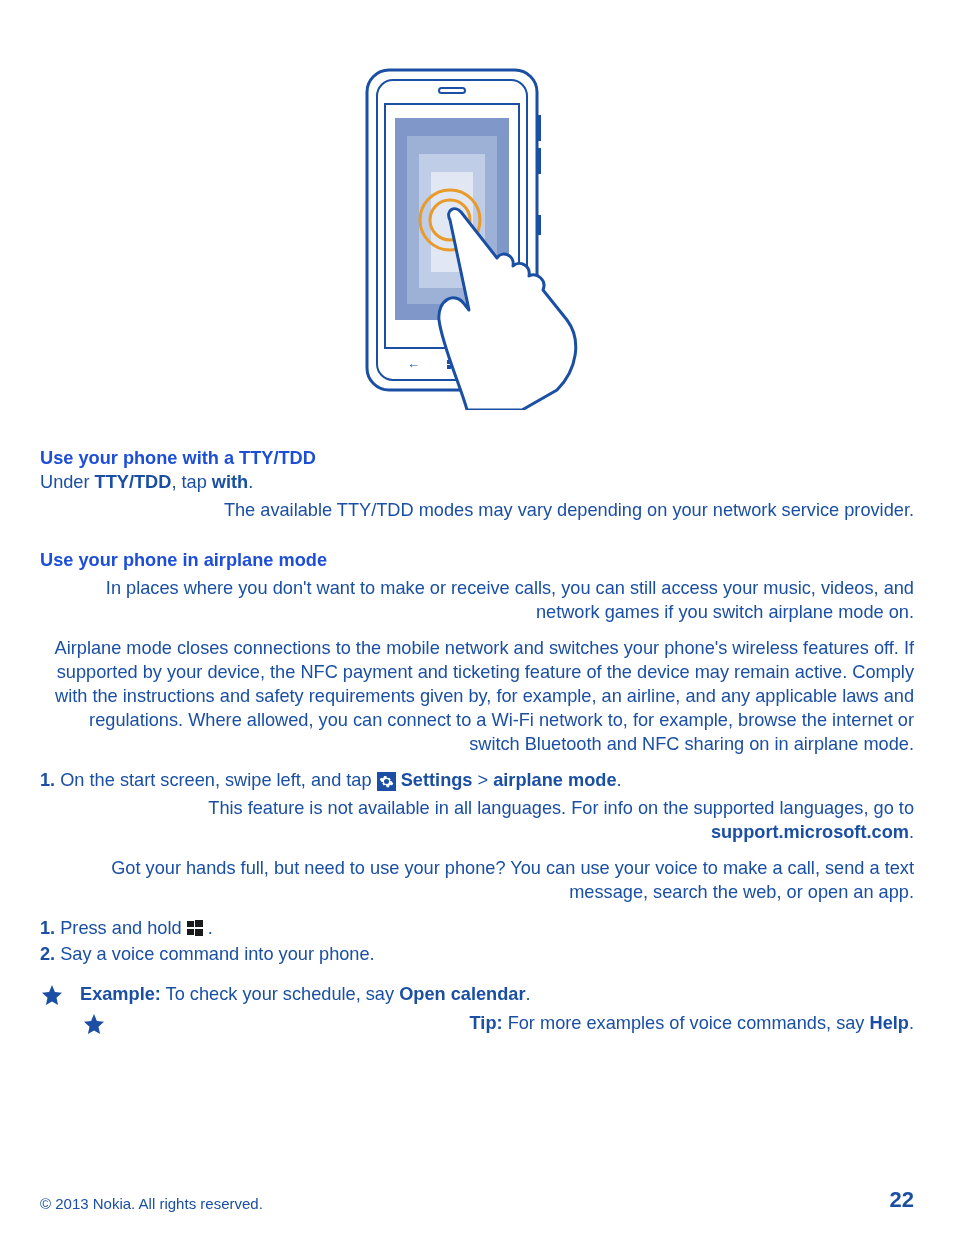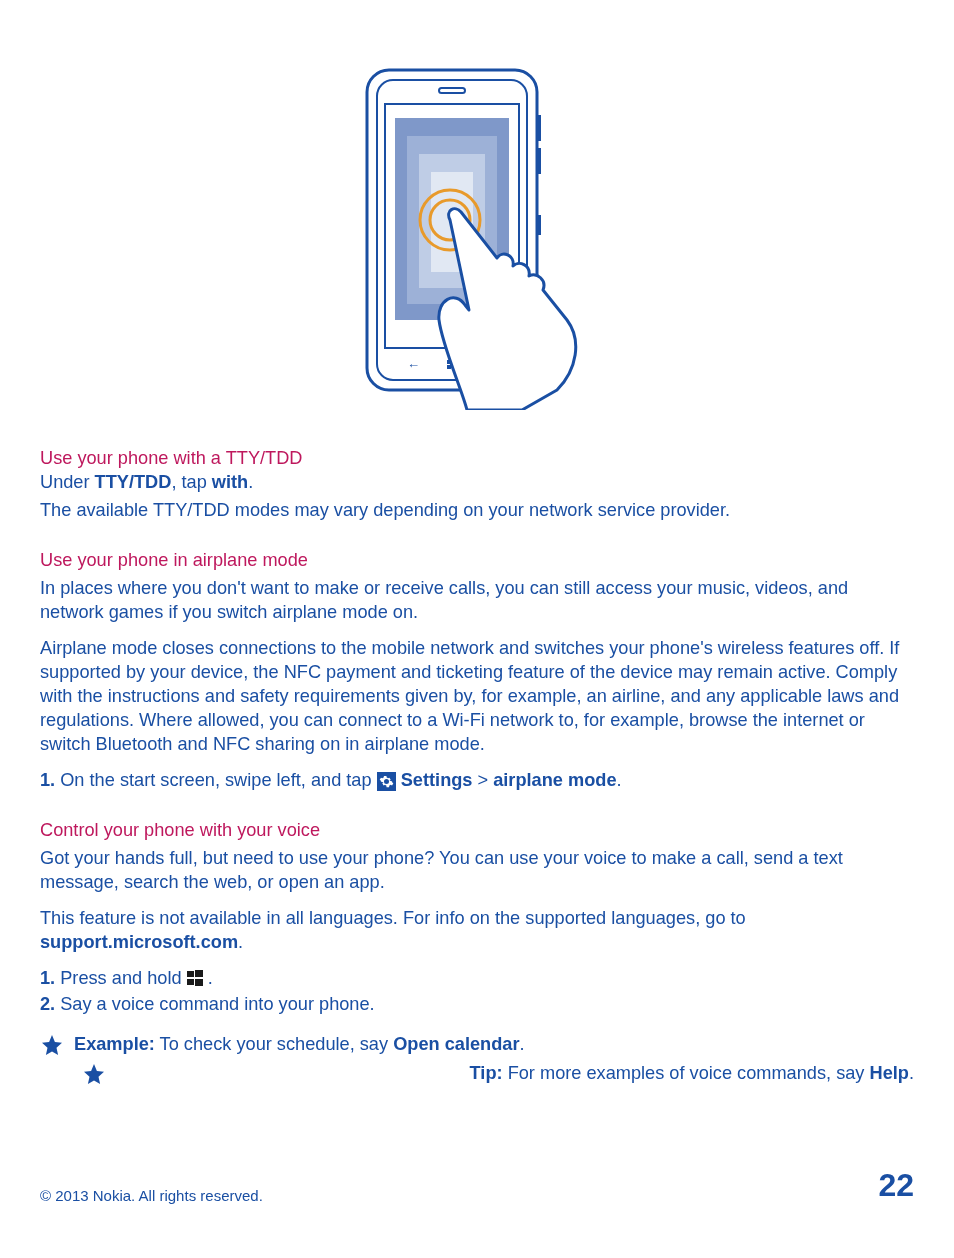--- a/index.html
+++ b/index.html
@@ -12,23 +12,23 @@
     width: 954px;
     height: 1258px;
     box-sizing: border-box;
     padding: 40px 40px 30px 40px;
     color: #1a4fa3;
     position: relative;
     font-size: 18.2px;
     line-height: 1.32;
   }
   .illus-wrap { text-align: center; margin: 20px 0 30px 0; }
-  .heading-blue { font-weight: 400; color: #be185d; }
+  .heading-blue { font-weight: 700; color: #1d4ed8; }
   .heading-row { margin-top: 14px; }
-  p { margin: 4px 0 12px 0; }
+  p { margin: 4px 0 12px 12px; text-align: right; }
   .spacer { height: 10px; }
   .section-space { margin-top: 26px; }
   .bold { font-weight: 700; }
   .num { font-weight: 700; }
   .inline-icon {
     display: inline-block;
     vertical-align: -3px;
   }
   .settings-icon {
     width: 19px; height: 19px;
@@ -49,39 +49,39 @@
     content: "";
     position: absolute;
     right: -9px; top: -3px;
     width: 6px; height: 20px;
     background: #1a4fa3;
   }
   .win-icon { vertical-align: -2px; }
   .callout {
     display: flex;
     align-items: flex-start;
-    gap: 10px;
+    gap: 16px;
     margin: 4px 0;
   }
   .callout .star {
     flex: 0 0 auto;
     width: 24px; height: 24px;
     margin-top: 1px;
   }
   .callout.tip { margin-left: 42px; justify-content: space-between; }
   .footer {
     position: absolute;
-    left: 40px; right: 40px; bottom: 52px;
+    left: 40px; right: 40px; bottom: 44px;
     display: flex;
     justify-content: space-between;
     align-items: flex-end;
     font-size: 15px;
   }
   .footer .pg {
-    font-size: 32px;
+    font-size: 22px;
     font-weight: 700;
     color: #1a4fa3;
   }
   .step-line { margin: 0 0 2px 0; }
 </style>
 </head>
 <body>
 
 <div class="page">
 
@@ -150,27 +150,24 @@
   <div class="step-line">
     <span class="num">1.</span><span> On the start screen, swipe left, and tap </span>
     <span class="settings-icon">
       <svg width="15" height="15" viewBox="0 0 24 24">
           <path fill="#fff" d="M12 8a4 4 0 100 8 4 4 0 000-8zm9 4a7 7 0 01-.1 1.2l2 1.6-2 3.4-2.4-.9a7 7 0 01-2 1.2l-.4 2.5h-4l-.4-2.5a7 7 0 01-2-1.2l-2.4.9-2-3.4 2-1.6A7 7 0 013 12a7 7 0 01.1-1.2l-2-1.6 2-3.4 2.4.9a7 7 0 012-1.2L7.9 3h4l.4 2.5a7 7 0 012 1.2l2.4-.9 2 3.4-2 1.6A7 7 0 0121 12z"></path>
         </svg>
     </span>
     <span> </span><span class="bold">Settings</span><span> &gt; </span><span class="bold">airplane mode</span><span>.</span>
   </div>
 
-  <div class="heading-row section-space">
-    <span class="heading-blue">Control your phone with your voice</span>
-  </div>
-  <p>Got your hands full, but need to use your phone? You can use your voice to make a call, send a text message, search the web, or open an app.</p>
   <p>
     <span>This feature is not available in all languages. For info on the supported languages, go to </span><span class="bold">support.microsoft.com</span><span>.</span>
   </p>
+  <p>Got your hands full, but need to use your phone? You can use your voice to make a call, send a text message, search the web, or open an app.</p>
 
   <div class="step-line">
     <span class="num">1.</span><span> Press and hold </span>
     <svg class="inline-icon win-icon" width="16" height="16" viewBox="0 0 16 16">
       <rect x="0" y="1" width="7" height="6" fill="#1a1a1a"></rect>
       <rect x="8" y="0" width="8" height="7" fill="#1a1a1a"></rect>
       <rect x="0" y="9" width="7" height="6" fill="#1a1a1a"></rect>
       <rect x="8" y="9" width="8" height="7" fill="#1a1a1a"></rect>
     </svg><span> .</span>
   </div>

